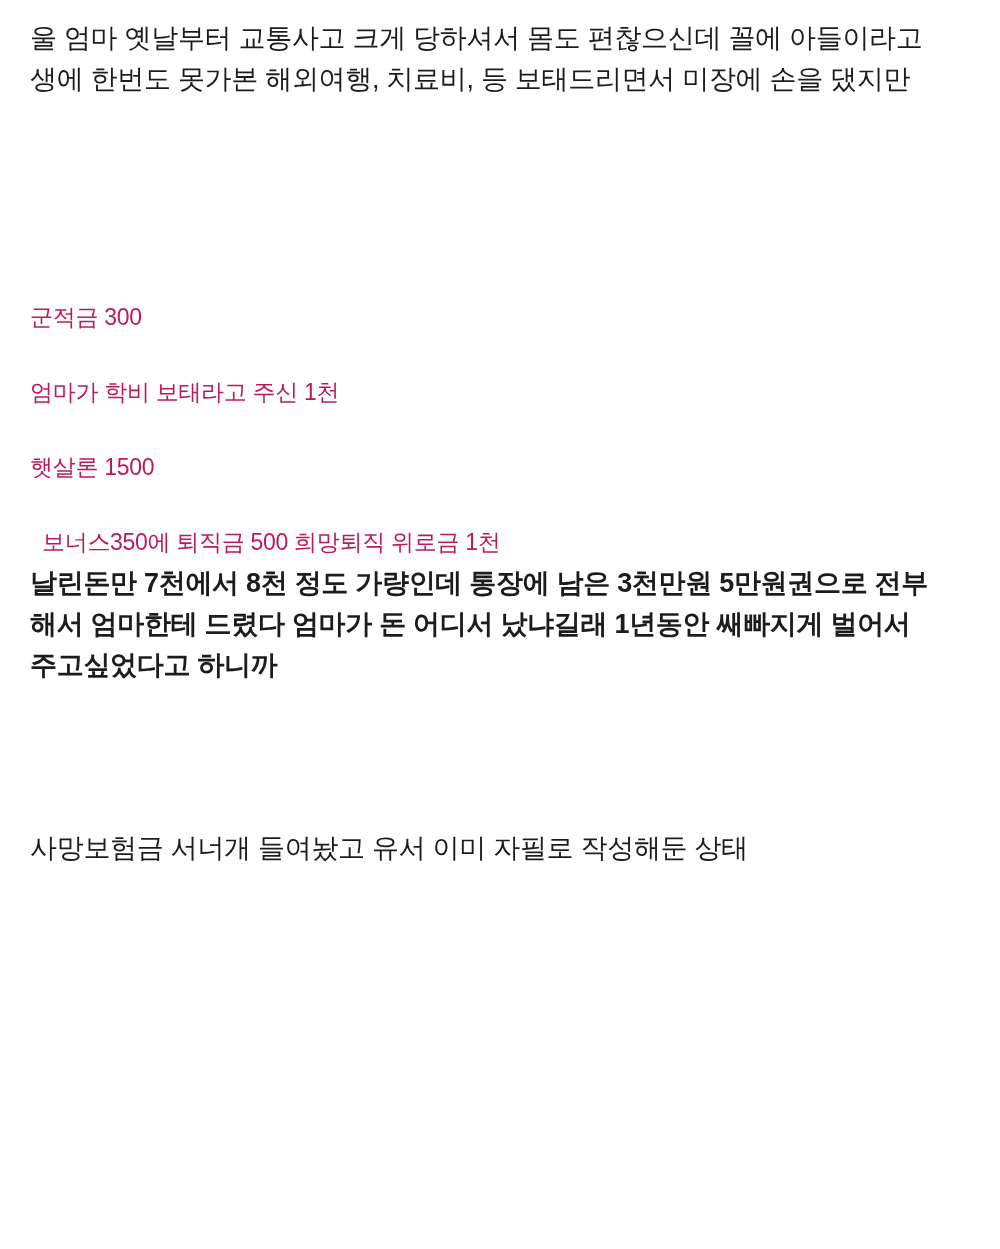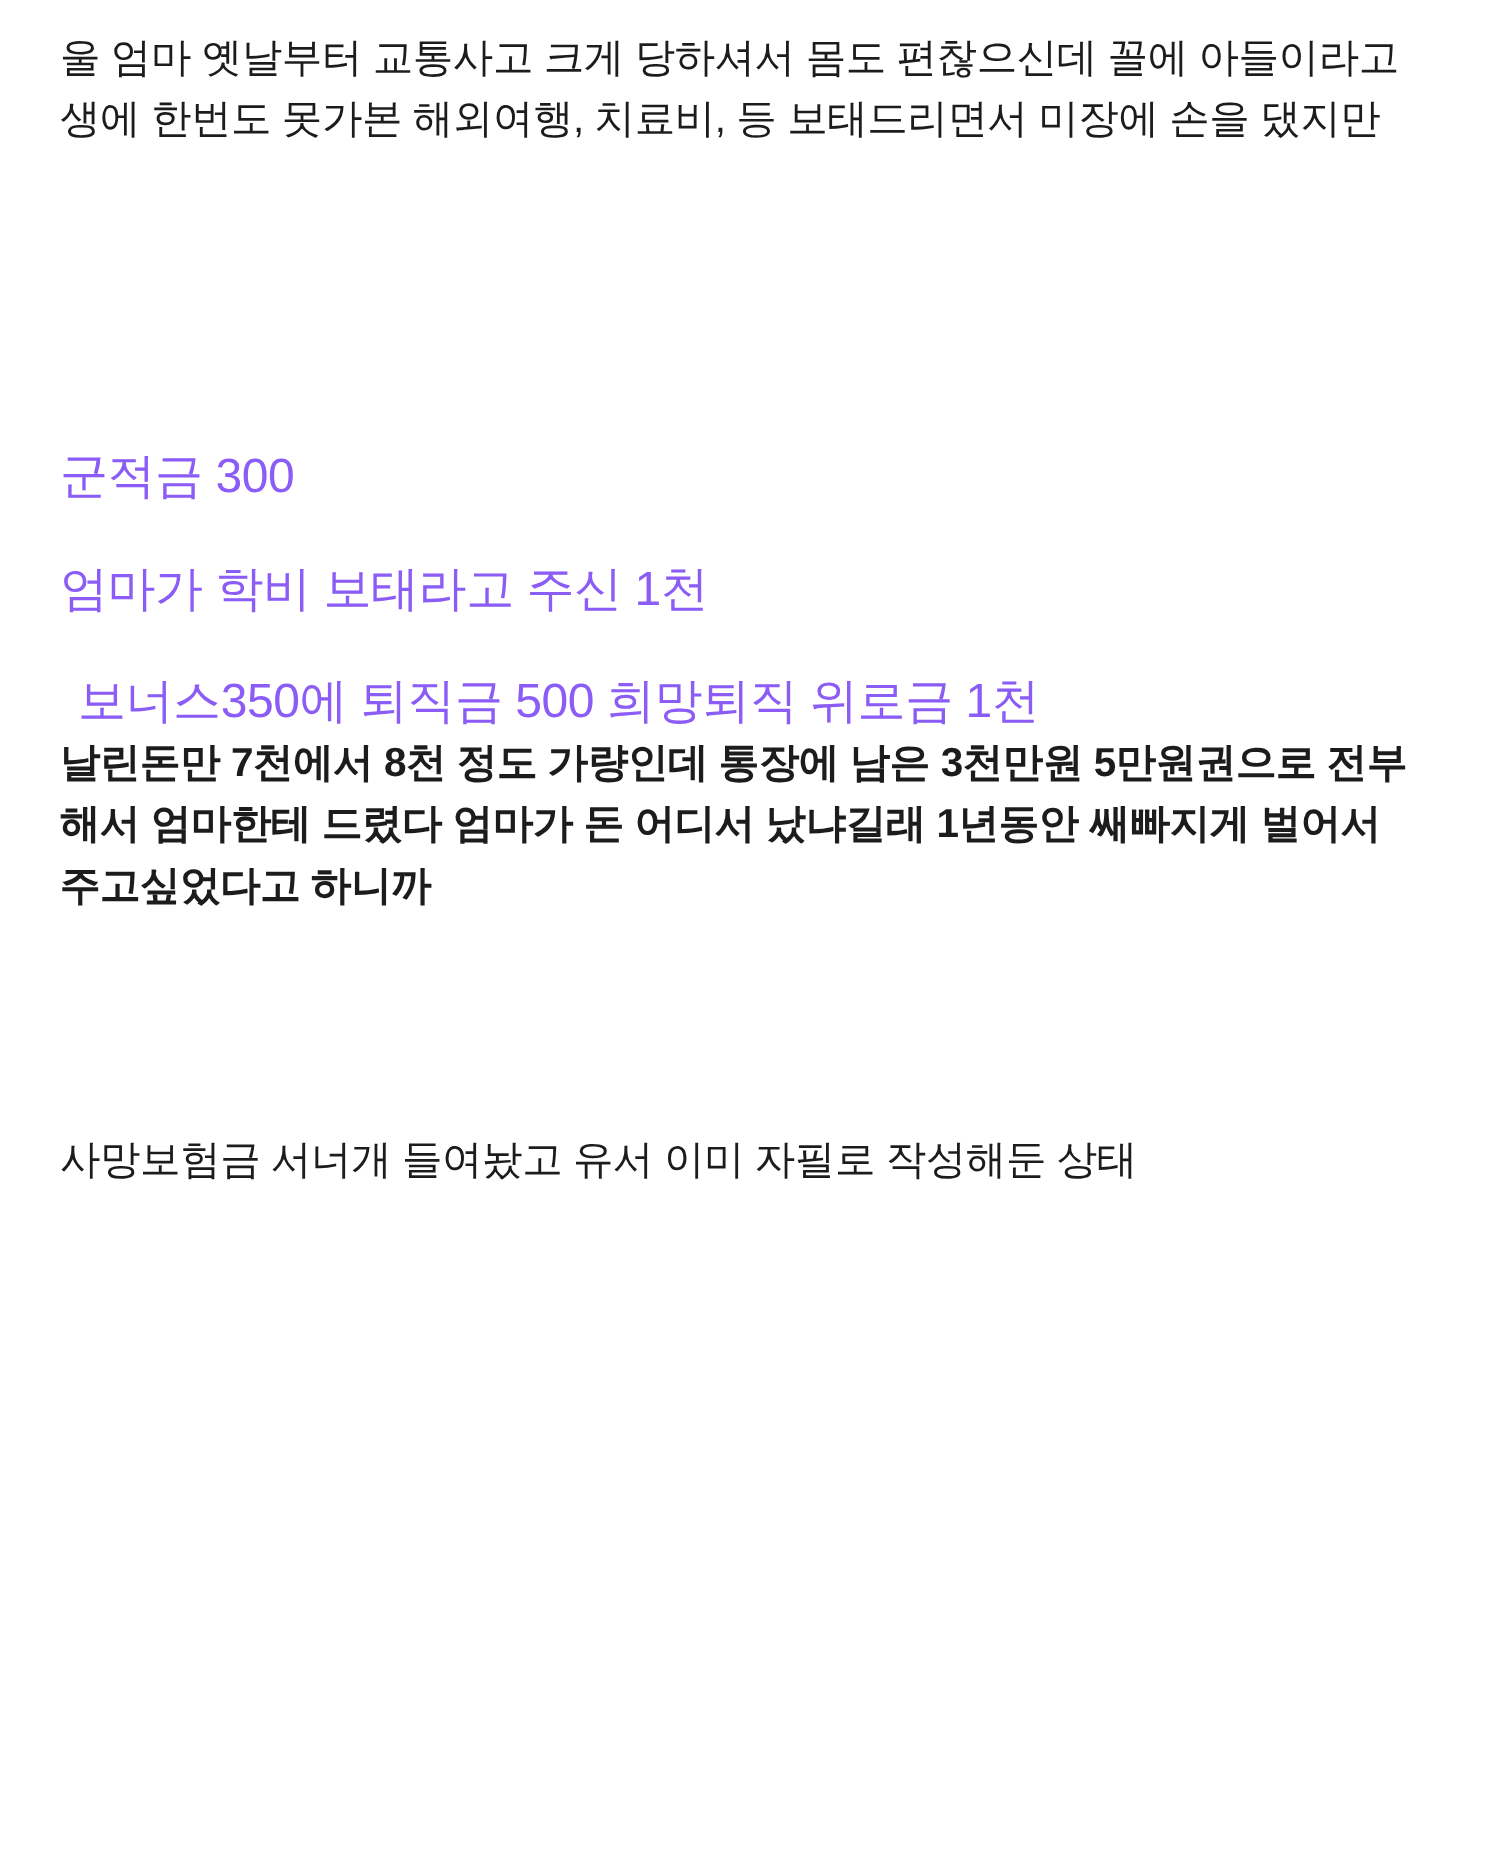--- a/index.html
+++ b/index.html
@@ -12,21 +12,21 @@
     height: 1249px;
     font-family: "Liberation Sans", "DejaVu Sans", sans-serif;
     color: #1c1c1c;
     overflow: hidden;
   }
   .page {
     width: 1000px;
     height: 1249px;
     background: #ffffff;
     box-sizing: border-box;
-    padding: 18px 30px 0 40px;
+    padding: 18px 30px 0 30px;
     position: relative;
   }
   .para {
     font-size: 27px;
     line-height: 41px;
     letter-spacing: -0.3px;
     color: #1c1c1c;
     white-space: pre-wrap;
     word-break: keep-all;
     margin-top: 47px;
@@ -34,24 +34,24 @@
   .block-top {
     margin: 0;
   }
   .gap-large {
     height: 197px;
   }
   .gap-medium {
     height: 95px;
   }
   .list-line {
-    font-size: 32px;
+    font-size: 23px;
     line-height: 41px;
     letter-spacing: -0.3px;
-    color: #8b5cf6;
+    color: #be185d;
     margin-bottom: 34px;
   }
   .list-line:last-child {
     margin-bottom: 0;
     margin-left: 12px;
   }
   .para-spaced {
     margin-top: 0;
     font-weight: bold;
   }
@@ -64,20 +64,21 @@
 
 <div class="page">
 
   <div class="para block-top">울 엄마 옛날부터 교통사고 크게 당하셔서 몸도 편찮으신데 꼴에 아들이라고 생에 한번도 못가본 해외여행, 치료비, 등 보태드리면서 미장에 손을 댔지만</div>
 
   <div class="gap-large"></div>
 
   <div class="section">
     <div class="list-line">군적금 300</div>
     <div class="list-line">엄마가 학비 보태라고 주신 1천</div>
+    <div class="list-line">햇살론 1500</div>
     <div class="list-line">보너스350에 퇴직금 500 희망퇴직 위로금 1천</div>
   </div>
 
   <div class="para para-spaced">날린돈만 7천에서 8천 정도 가량인데 통장에 남은 3천만원 5만원권으로 전부 해서 엄마한테 드렸다 엄마가 돈 어디서 났냐길래 1년동안 쌔빠지게 벌어서 주고싶었다고 하니까</div>
 
   <div class="gap-medium"></div>
 
   <div class="para">사망보험금 서너개 들여놨고 유서 이미 자필로 작성해둔 상태</div>
 
   <div style="height:34px"></div>

